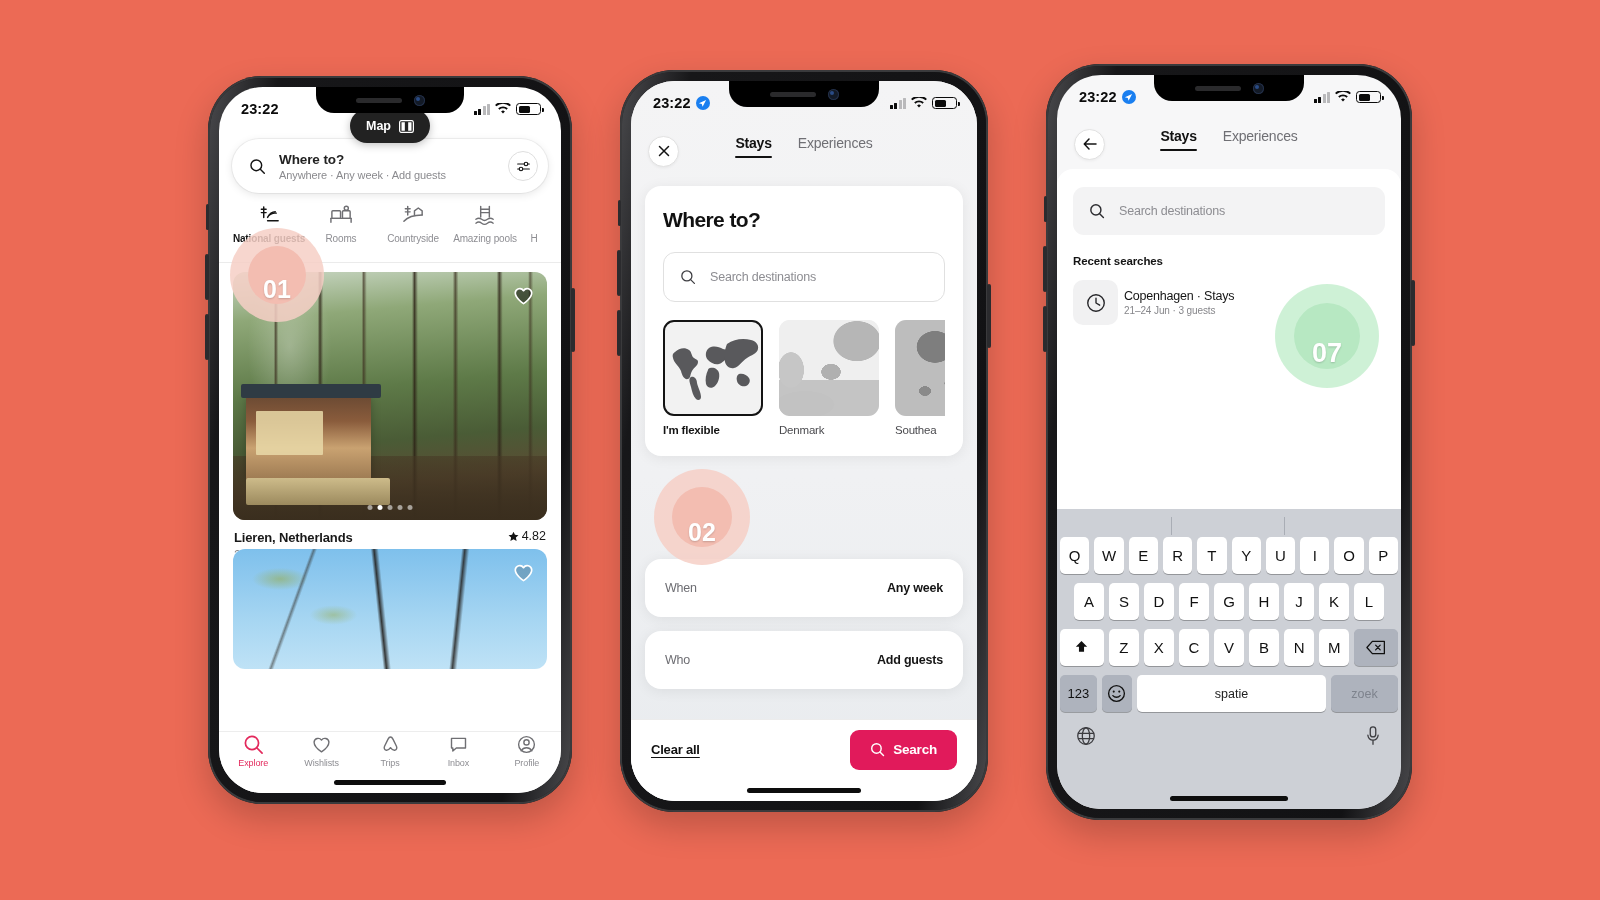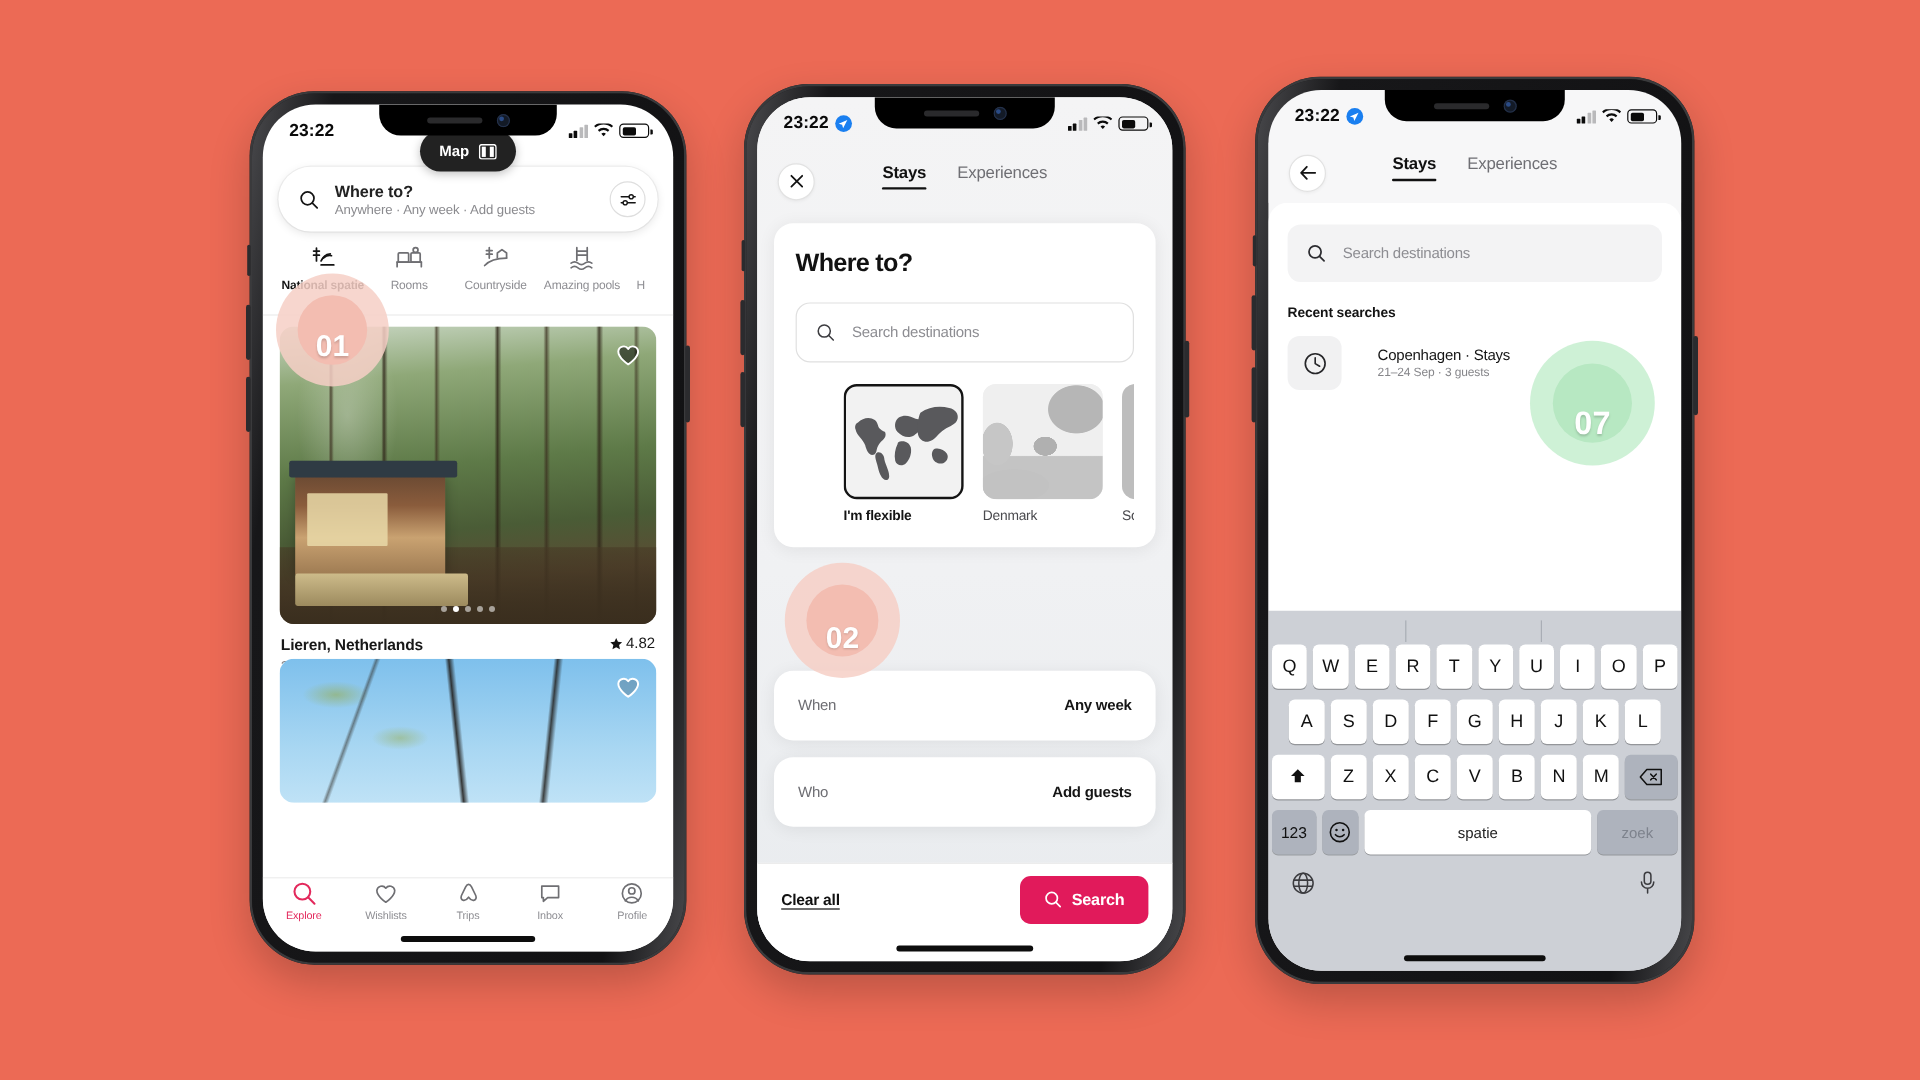--- a/index.html
+++ b/index.html
@@ -157,21 +157,21 @@
   .ttab { font-size:14px; color:#6f6f74; position:relative; padding-bottom:7px; letter-spacing:-.2px; }
   .ttab.on { color:#111; font-weight:700; }
   .ttab.on::after { content:""; position:absolute; left:0; right:0; bottom:0; height:2px; background:#111; border-radius:2px; }
 
   .card { position:absolute; background:#fff; border-radius:16px; box-shadow:0 2px 14px rgba(0,0,0,.07); }
   .card-where { left:14px; right:14px; top:105px; padding:22px 18px 20px; }
   .ctitle { font-size:21px; font-weight:700; color:#111; letter-spacing:-.6px; }
   .dest-input { margin-top:20px; height:50px; border:1px solid #e0e0e0; border-radius:12px;
                 display:flex; align-items:center; padding:0 16px; gap:14px; }
   .dest-input .ph { font-size:12.5px; color:#8d8d92; letter-spacing:-.2px; }
-  .region-strip { display:flex; gap:16px; margin-top:18px; overflow:hidden;margin-left:40px; }
+  .region-strip { display:flex; gap:16px; margin-top:18px; overflow:hidden; }
   .region { flex:0 0 auto; width:100px; }
   .region .thumb { width:100px; height:96px; border-radius:11px; overflow:hidden; background:#f2f2f2; position:relative; }
   .region.sel .thumb { border:2px solid #141414; }
   .region .rlbl { font-size:11.5px; color:#4a4a4e; margin-top:8px; letter-spacing:-.2px; white-space:nowrap; }
   .region.sel .rlbl { color:#141414; font-weight:700; }
   .map-dk { position:absolute; inset:0; background:#efefef; }
   .map-dk::before{content:"";position:absolute;inset:0;
     background:
       radial-gradient(ellipse 40px 34px at 78% 22%, #b6b6b6 58%, transparent 60%),
       radial-gradient(ellipse 16px 13px at 52% 54%, #b0b0b0 60%, transparent 62%),
@@ -198,21 +198,21 @@
                 display:flex; align-items:center; gap:8px; font-size:13.5px; font-weight:700; letter-spacing:-.2px; }
 
   
   .p3-head { position:absolute; left:0; right:0; top:44px; height:50px; display:flex; align-items:center; padding:0 17px;
              background:#f7f7f8; z-index:3; }
   .p3-body { position:absolute; left:0; right:0; top:94px; bottom:300px; background:#fff;
              border-radius:16px 16px 0 0; padding:18px 16px 0; }
   .p3-search { height:48px; background:#f3f3f4; border-radius:11px; display:flex; align-items:center; padding:0 16px; gap:14px; }
   .p3-search .ph { font-size:12.5px; color:#8d8d92; letter-spacing:-.2px; }
   .recent-h { font-size:11.5px; font-weight:700; color:#141414; margin-top:20px; letter-spacing:-.1px; }
-  .recent-row { display:flex; align-items:center; gap:30px; margin-top:13px; }
+  .recent-row { display:flex; align-items:center; gap:6px; margin-top:13px; }
   .clock-sq { width:45px;height:45px;border-radius:10px;background:#f1f1f2;display:flex;align-items:center;justify-content:center; }
   .rr-t { font-size:12.5px; color:#141414; letter-spacing:-.2px; }
   .rr-s { font-size:10px; color:#86868a; margin-top:2px; letter-spacing:-.1px; }
 
   .kbd { position:absolute; left:0; right:0; bottom:0; height:300px; background:#cdd0d6; padding-top:28px; }
   .kbd-bar { position:absolute; top:8px; left:0; right:0; height:18px; }
   .kbd-bar i { position:absolute; top:0; width:1px; height:18px; background:#a9adb5; }
   .krow { display:flex; justify-content:center; gap:5px; margin-bottom:9px; padding:0 3px; }
   .key { background:#fff; border-radius:5px; height:37px; min-width:27px; flex:1;
          display:flex; align-items:center; justify-content:center;
@@ -297,21 +297,21 @@
       <div class="cats">
         <div class="cat on">
           <span class="ico">
             <svg width="25" height="25" viewBox="0 0 26 26">
               <path d="M7 4v11M4.5 6.5h5M4.5 10h5" stroke="#141414" stroke-width="1.5" stroke-linecap="round"></path>
               <path d="M11 15c2-4 5-6 8-6" stroke="#141414" stroke-width="1.5" stroke-linecap="round" fill="none"></path>
               <path d="M11 18.5h11" stroke="#141414" stroke-width="1.5" stroke-linecap="round"></path>
               <path d="M13 12.5c2.5-2 5-2.5 7-2" stroke="#141414" stroke-width="1.5" stroke-linecap="round" fill="none"></path>
             </svg>
           </span>
-          <span class="lbl">National spatie</span>
+          <span class="lbl">National guests</span>
         </div>
         <div class="cat">
           <span class="ico">
             <svg width="25" height="25" viewBox="0 0 26 26">
               <rect x="3" y="8" width="9" height="8" fill="none" stroke="#6f6f73" stroke-width="1.5" rx="1"></rect>
               <rect x="14" y="8" width="8" height="8" fill="none" stroke="#6f6f73" stroke-width="1.5" rx="1"></rect>
               <circle cx="18" cy="5.5" r="2.1" fill="none" stroke="#6f6f73" stroke-width="1.5"></circle>
               <path d="M2 16v4M23 16v4" stroke="#6f6f73" stroke-width="1.5" stroke-linecap="round"></path>
               <path d="M2 16h21" stroke="#6f6f73" stroke-width="1.5" stroke-linecap="round"></path>
             </svg>
@@ -651,21 +651,21 @@
 
         <div class="recent-row">
           <div class="clock-sq">
             <svg width="22" height="22" viewBox="0 0 24 24">
                 <circle cx="12" cy="12" r="9" fill="none" stroke="#262629" stroke-width="1.5"></circle>
                 <path d="M12 6.8V12l4 2.4" fill="none" stroke="#262629" stroke-width="1.5" stroke-linecap="round" stroke-linejoin="round"></path>
               </svg>
           </div>
           <div>
             <div class="rr-t">Copenhagen · Stays</div>
-            <div class="rr-s">21–24 Sep · 3 guests</div>
+            <div class="rr-s">21–24 Jun · 3 guests</div>
           </div>
         </div>
       </div>
 
       <div class="kbd">
         <div class="kbd-bar">
           <i style="left:33%"></i>
             <i style="left:66%"></i>
         </div>
         <div class="krow r1">

